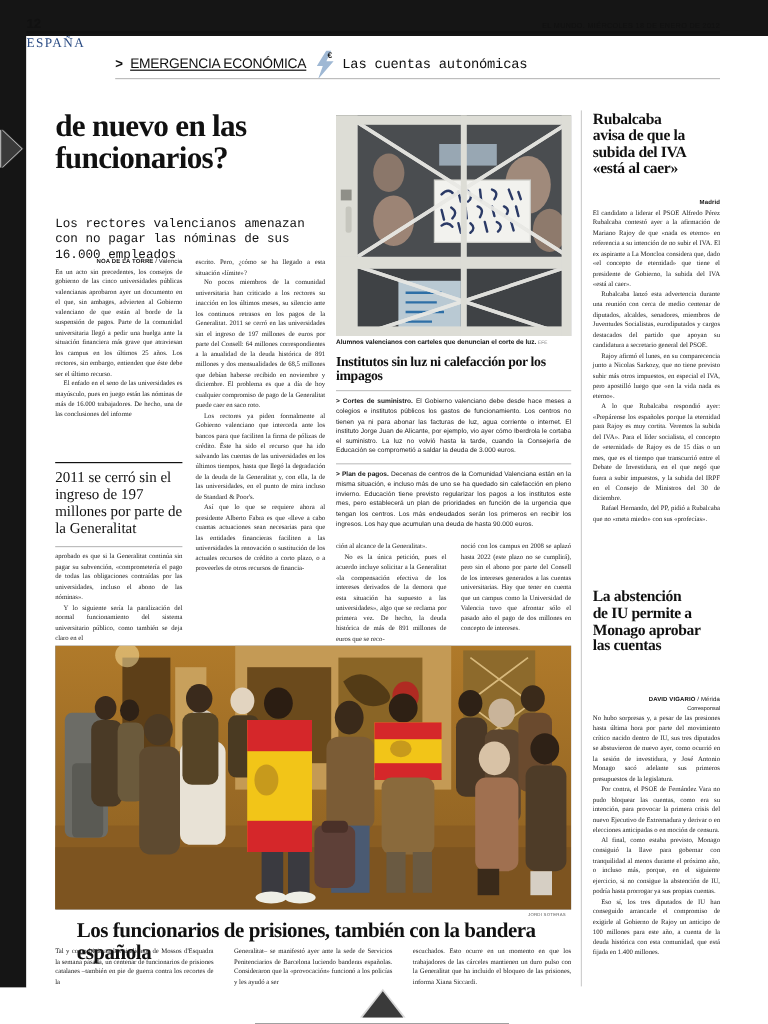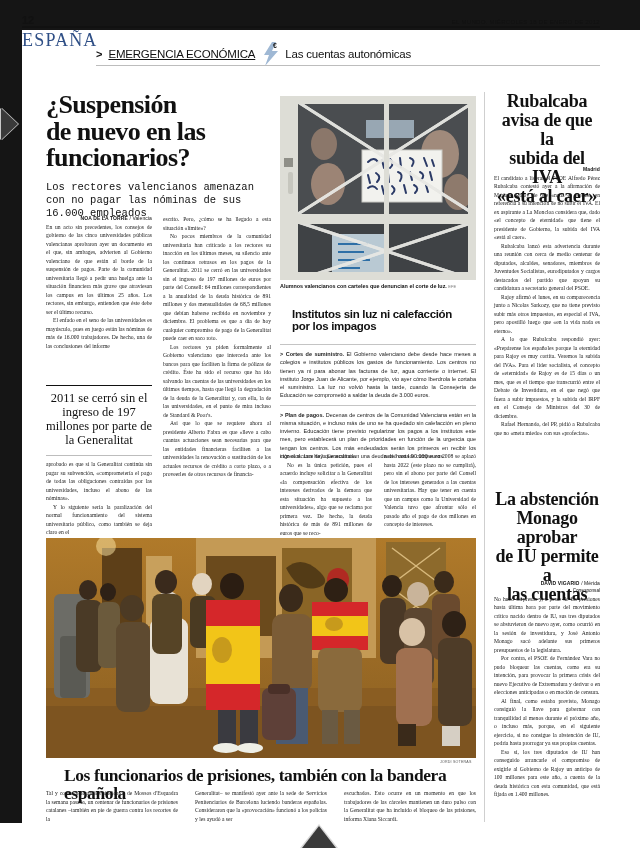--- a/index.html
+++ b/index.html
@@ -27,30 +27,30 @@
 
   
   .masthead{position:absolute;left:22px;top:14px;width:578px;
      display:flex;align-items:baseline;justify-content:space-between;}
   .folio{font-family:"Liberation Sans",sans-serif;font-weight:bold;font-size:11px;color:#111;}
   .masthead-right{font-family:"Liberation Sans",sans-serif;font-size:6px;
      letter-spacing:.3px;color:#111;text-transform:uppercase;}
   .rule-heavy{position:absolute;left:22px;top:26px;width:578px;height:2px;background:#111;}
 
   .section-name{position:absolute;left:22px;top:30px;
-     font-family:"Liberation Serif",serif;font-size:18px;letter-spacing:1.2px;color:#2f4f86;}
+     font-family:"Liberation Serif",serif;font-size:11px;letter-spacing:1.2px;color:#2f4f86;}
 
   .kicker-row{position:absolute;left:96px;top:44px;width:504px;height:20px;
      display:flex;align-items:center;gap:6px;}
   .kicker-chev{font-family:"Liberation Sans",sans-serif;font-weight:bold;font-size:11px;color:#111;}
   .kicker-main{font-family:"Liberation Sans",sans-serif;font-size:11.5px;color:#111;
      letter-spacing:-.2px;text-decoration:underline;}
   .bolt{position:relative;width:18px;height:20px;flex:none;}
   .bolt svg{position:absolute;left:0;top:-2px;}
-  .kicker-sub{font-family:Liberation Sans, sans-serif;font-size:11.5px;color:#111;letter-spacing:-.2px;}
+  .kicker-sub{font-family:Liberation Mono, monospace;font-size:11.5px;color:#111;letter-spacing:-.2px;}
   .rule-thin{position:absolute;left:96px;top:65px;width:504px;height:1px;background:#bdbdbd;}
 
   
   .col{position:absolute;font-size:5.6px;line-height:1.52;text-align:justify;color:#1a1a1a;}
 
   h1.head{font-family:"Liberation Serif",serif;font-weight:bold;color:#111;
      font-size:26px;line-height:1.02;letter-spacing:-.6px;margin:0;}
   h2.sub{font-family:Liberation Mono, monospace;font-size:10.5px;line-height:1.22;
      color:#111;margin:0;font-weight:normal;}
 
@@ -58,43 +58,43 @@
      text-align:right;color:#111;letter-spacing:.1px;}
   .byline .loc{font-weight:normal;}
   .byline-role{font-family:"Liberation Sans",sans-serif;font-size:4.6px;
      text-align:right;color:#111;font-weight:normal;}
 
   p{margin:0;text-indent:7px;}
   p.first{text-indent:0;}
 
   .pullquote{font-family:"Liberation Serif",serif;font-size:12.5px;line-height:1.12;
      color:#111;border-top:1px solid #111;border-bottom:1px solid #bdbdbd;
-     padding:5px 0 8px 0;text-indent:0;text-align:center;}
+     padding:5px 0 8px 0;text-indent:0;}
 
   
   .photo{position:absolute;overflow:hidden;background:#8a8a8a;}
   .credit{position:absolute;font-family:"Liberation Sans",sans-serif;font-size:3.6px;
      color:#555;letter-spacing:.2px;}
 
   .photo-caption{font-family:"Liberation Sans",sans-serif;font-weight:bold;font-size:5.4px;
      color:#111;}
   .photo-caption .cr{font-weight:normal;color:#777;font-size:4px;}
 
-  h3.midhead{font-family:Liberation Sans, sans-serif;font-weight:bold;font-size:11.5px;
-     color:#111;margin:12px;letter-spacing:-.3px;}
+  h3.midhead{font-family:Liberation Serif, serif;font-weight:bold;font-size:11.5px;
+     color:#111;margin:0;letter-spacing:-.3px;}
 
   .sans-block{font-family:"Liberation Sans",sans-serif;font-size:5.5px;line-height:1.5;
      text-align:justify;color:#1a1a1a;}
   .sans-block b{font-weight:bold;}
   .bullet{color:#111;font-weight:bold;}
 
   .hr-dotted{border:0;border-top:1px solid #c4c4c4;margin:5px 0;}
 
   h1.head2{font-family:"Liberation Serif",serif;font-weight:bold;color:#111;
-     font-size:18px;line-height:1.06;letter-spacing:-.3px;margin:0;text-align:center;}
+     font-size:13px;line-height:1.06;letter-spacing:-.3px;margin:0;}
 
   .big-caption{font-family:"Liberation Serif",serif;font-weight:bold;font-size:17.5px;
      color:#111;letter-spacing:-.4px;line-height:1.05;}
 
   .divider-v{position:absolute;background:#cfcfcf;width:1px;}
 </style>
 </head>
 <body>
 
 <div class="page">
@@ -123,21 +123,20 @@
       <svg width="20" height="24" viewBox="0 0 20 24">
         <polygon points="11,0 3,13 8,13 4,24 17,9 11,9 15,0" fill="#9fb8d4"></polygon>
         <text x="12" y="6" font-family="Liberation Sans, sans-serif" font-size="7" font-weight="bold" fill="#1a1a1a">€</text>
       </svg>
     </span>
     <span class="kicker-sub">Las cuentas autonómicas</span>
   </div>
   <div class="rule-thin"></div>
 
   <div style="position:absolute;left:46px;top:92px;width:222px;">
-    <h1 class="head">¿Suspensión</h1>
     <h1 class="head">de nuevo en las</h1>
     <h1 class="head">funcionarios?</h1>
   </div>
   <div style="position:absolute;left:46px;top:181px;width:228px;">
     <h2 class="sub">Los rectores valencianos amenazan con no pagar las nóminas de sus 16.000 empleados</h2>
   </div>
 
   <div class="col" style="left:46px;top:215px;width:106px;">
     <div class="byline">
       <span>NOA DE LA TORRE</span>
@@ -354,22 +353,22 @@
     <div class="byline">Madrid</div>
     <p class="first">El candidato a liderar el PSOE Alfredo Pérez Rubalcaba contestó ayer a la afirmación de Mariano Rajoy de que «nada es eterno» en referencia a su intención de no subir el IVA. El ex aspirante a La Moncloa considera que, dado «el concepto de eternidad» que tiene el presidente de Gobierno, la subida del IVA «está al caer».</p>
     <p>Rubalcaba lanzó esta advertencia durante una reunión con cerca de medio centenar de diputados, alcaldes, senadores, miembros de Juventudes Socialistas, eurodiputados y cargos destacados del partido que apoyan su candidatura a secretario general del PSOE.</p>
     <p>Rajoy afirmó el lunes, en su comparecencia junto a Nicolas Sarkozy, que no tiene previsto subir más otros impuestos, en especial el IVA, pero apostilló luego que «en la vida nada es eterno».</p>
     <p>A lo que Rubalcaba respondió ayer: «Prepárense los españoles porque la eternidad para Rajoy es muy cortita. Veremos la subida del IVA». Para el líder socialista, el concepto de «eternidad» de Rajoy es de 15 días o un mes, que es el tiempo que transcurrió entre el Debate de Investidura, en el que negó que fuera a subir impuestos, y la subida del IRPF en el Consejo de Ministros del 30 de diciembre.</p>
     <p>Rafael Hernando, del PP, pidió a Rubalcaba que no «meta miedo» con sus «profecías».</p>
   </div>
 
   <div style="position:absolute;left:494px;top:490px;width:106px;">
     <h1 class="head2">La abstención</h1>
+    <h1 class="head2">de IU permite a</h1>
     <h1 class="head2">Monago aprobar</h1>
-    <h1 class="head2">de IU permite a</h1>
     <h1 class="head2">las cuentas</h1>
   </div>
 
   <div class="col" style="left:494px;top:580px;width:106px;">
     <div class="byline">
       <span>DAVID VIGARIO</span>
       <span class="loc">/ Mérida</span>
     </div>
     <div class="byline-role">Corresponsal</div>
     <p class="first">No hubo sorpresas y, a pesar de las presiones hasta última hora por parte del movimiento crítico nacido dentro de IU, sus tres diputados se abstuvieron de nuevo ayer, como ocurrió en la sesión de investidura, y José Antonio Monago sacó adelante sus primeros presupuestos de la legislatura.</p>

